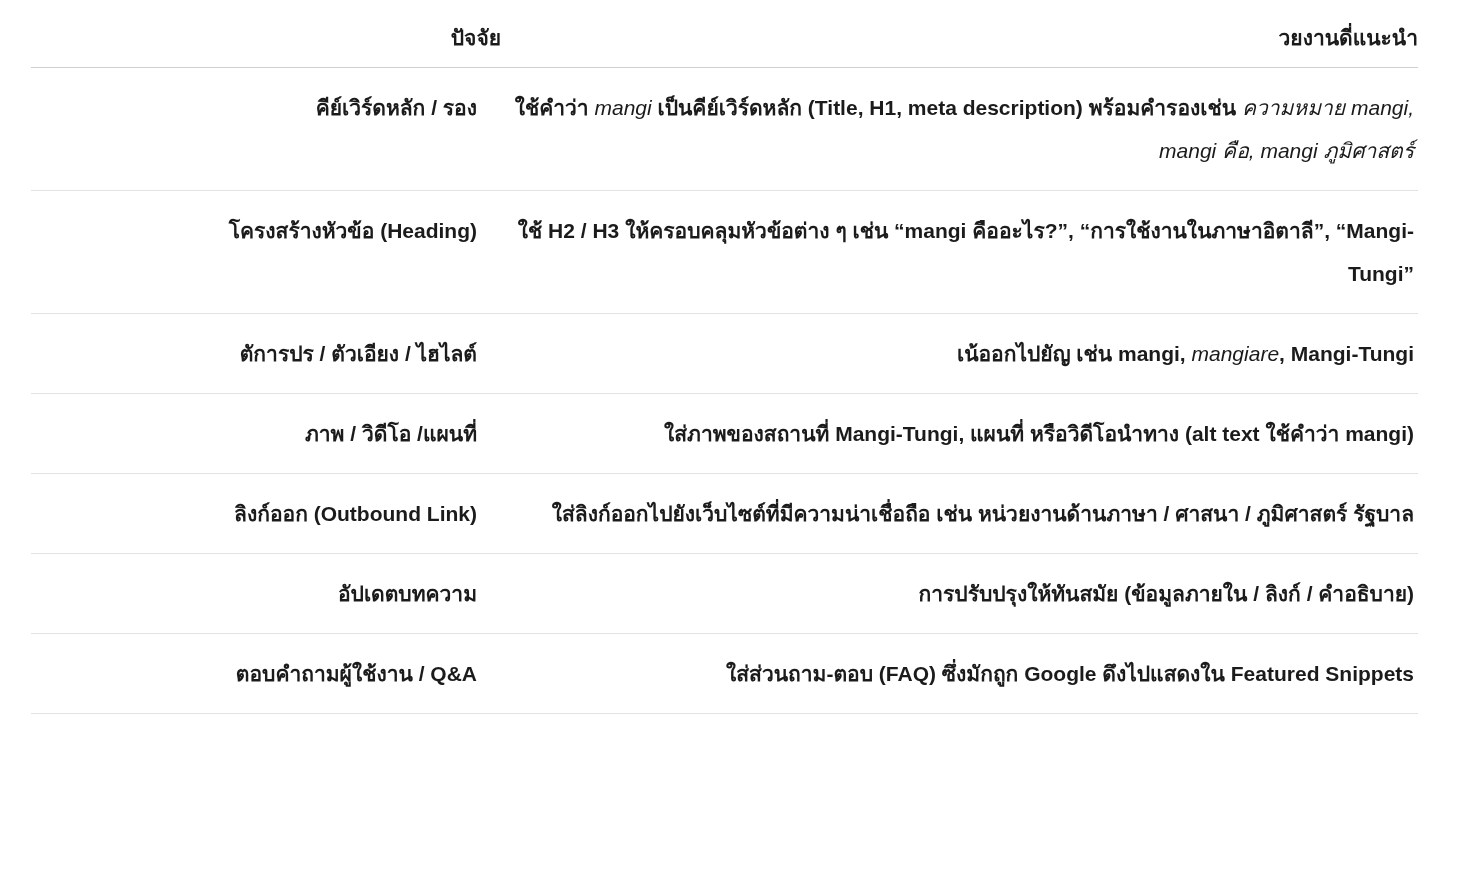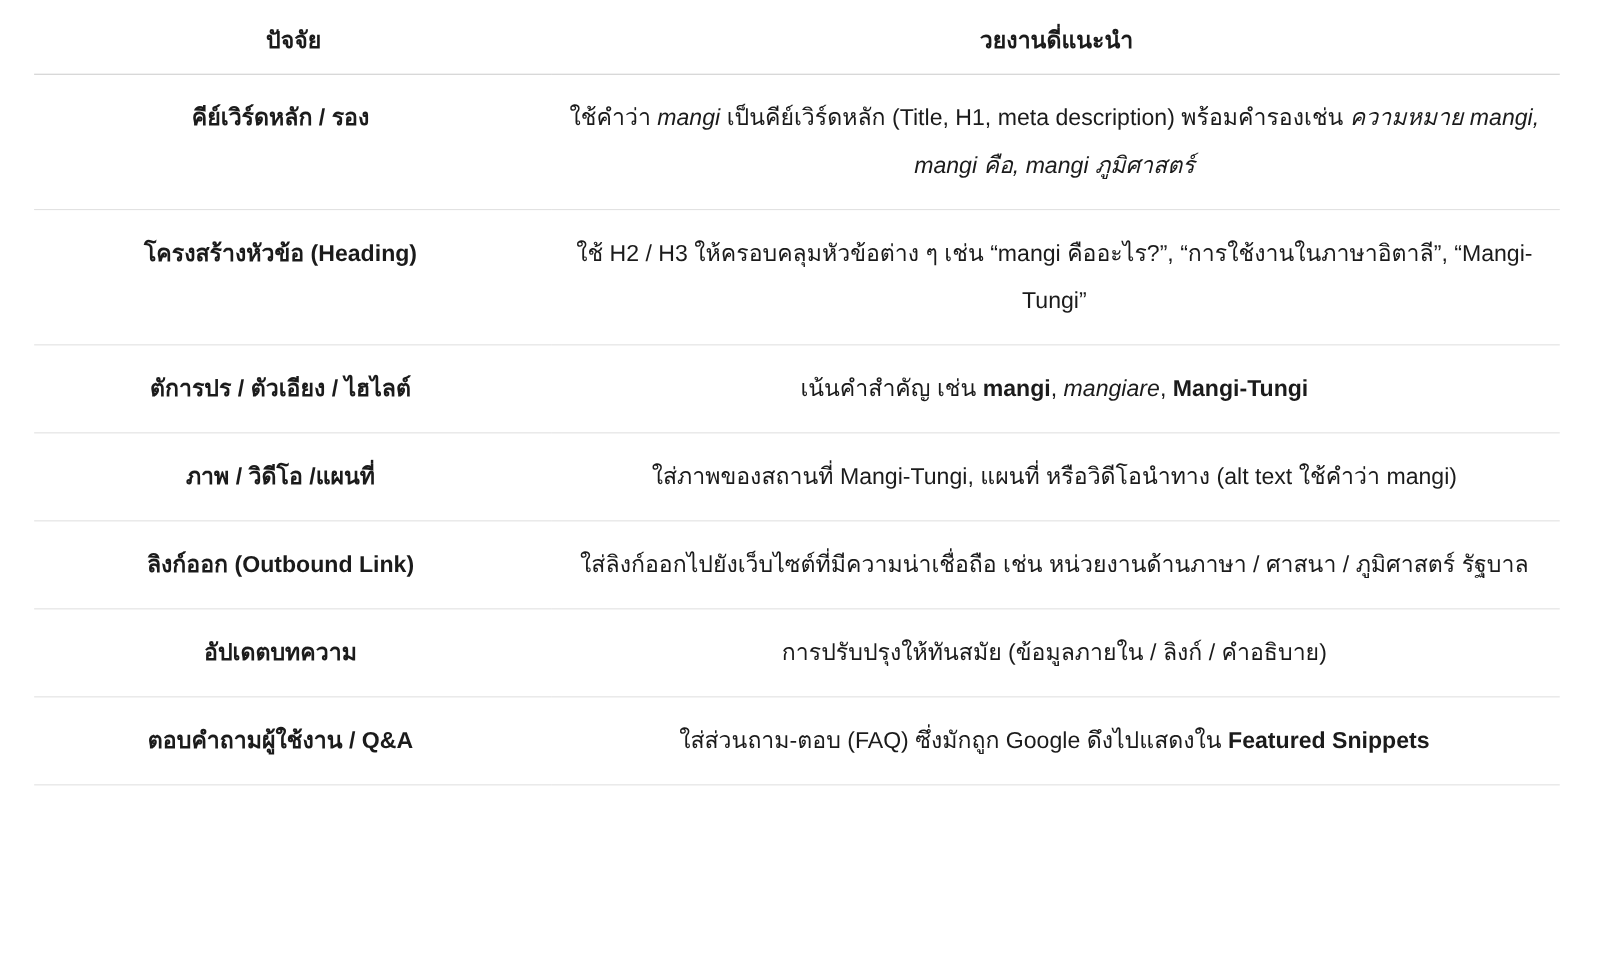--- a/index.html
+++ b/index.html
@@ -19,41 +19,41 @@
   }
   table.seo-table {
     width: 100%;
     border-collapse: collapse;
     table-layout: fixed;
     font-size: 21px;
     line-height: 43px;
   }
   col.col-factor { width: 470px; }
   th {
-    text-align: center;
+    text-align: right;
     vertical-align: top;
     font-weight: 700;
     padding: 16px 0 8px 2px;
     border-bottom: 1px solid #cfcfcf;
   }
   td {
-    text-align: center;
+    text-align: right;
     vertical-align: top;
     padding: 18px 0 18px 2px;
     border-bottom: 1px solid #e2e2e2;
   }
   td.factor-cell {
     font-weight: 700;
     padding-right: 24px;
   }
   td.rec-cell {
     font-weight: 400;
     padding-right: 4px;
   }
-  .seg-normal { font-style: normal; font-weight: 400; }
+  .seg-normal { font-style: normal; font-weight: 700; }
   .seg-italic { font-style: italic; font-weight: 400; }
   .seg-bold   { font-style: normal; font-weight: 700; }
 </style>
 </head>
 <body>
 
 <div class="page">
   <table class="seo-table">
     <colgroup>
       <col class="col-factor">
@@ -69,21 +69,21 @@
         <tr>
           <td class="factor-cell">คีย์เวิร์ดหลัก / รอง</td>
           <td class="rec-cell"><span class="seg-normal">ใช้คำว่า </span><span class="seg-italic">mangi</span><span class="seg-normal"> เป็นคีย์เวิร์ดหลัก (Title, H1, meta description) พร้อมคำรองเช่น </span><span class="seg-italic">ความหมาย mangi, mangi คือ, mangi ภูมิศาสตร์</span></td>
         </tr>
         <tr>
           <td class="factor-cell">โครงสร้างหัวข้อ (Heading)</td>
           <td class="rec-cell"><span class="seg-normal">ใช้ H2 / H3 ให้ครอบคลุมหัวข้อต่าง ๆ เช่น “mangi คืออะไร?”, “การใช้งานในภาษาอิตาลี”, “Mangi-Tungi”</span></td>
         </tr>
         <tr>
           <td class="factor-cell">ตัการปร / ตัวเอียง / ไฮไลต์</td>
-          <td class="rec-cell"><span class="seg-normal">เน้นคำสำคัญ เช่น </span><span class="seg-bold">mangi</span><span class="seg-normal">, </span><span class="seg-italic">mangiare</span><span class="seg-normal">, </span><span class="seg-bold">Mangi-Tungi</span></td>
+          <td class="rec-cell"><span class="seg-normal">เน้ออกไปยัญ เช่น </span><span class="seg-bold">mangi</span><span class="seg-normal">, </span><span class="seg-italic">mangiare</span><span class="seg-normal">, </span><span class="seg-bold">Mangi-Tungi</span></td>
         </tr>
         <tr>
           <td class="factor-cell">ภาพ / วิดีโอ /แผนที่</td>
           <td class="rec-cell"><span class="seg-normal">ใส่ภาพของสถานที่ Mangi-Tungi, แผนที่ หรือวิดีโอนำทาง (alt text ใช้คำว่า mangi)</span></td>
         </tr>
         <tr>
           <td class="factor-cell">ลิงก์ออก (Outbound Link)</td>
           <td class="rec-cell"><span class="seg-normal">ใส่ลิงก์ออกไปยังเว็บไซต์ที่มีความน่าเชื่อถือ เช่น หน่วยงานด้านภาษา / ศาสนา / ภูมิศาสตร์ รัฐบาล</span></td>
         </tr>
         <tr>

